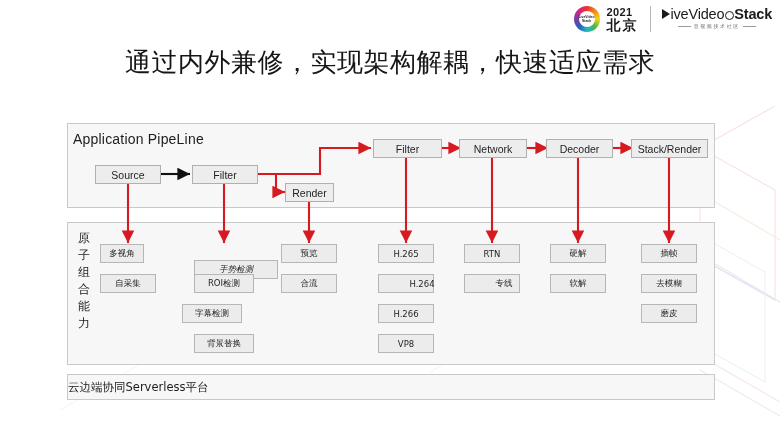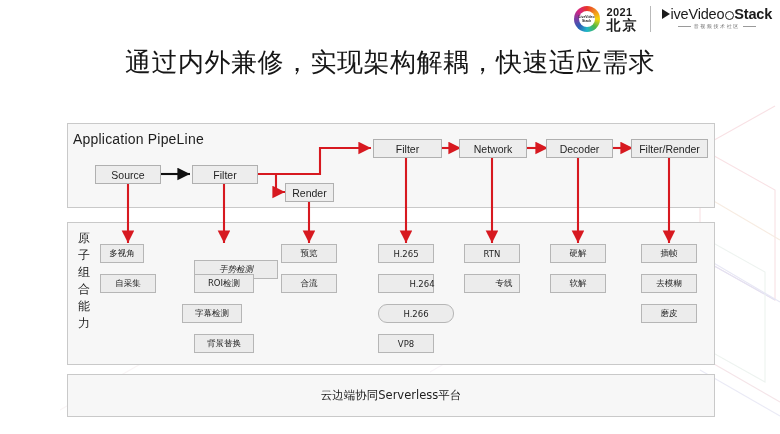--- a/index.html
+++ b/index.html
@@ -38,21 +38,21 @@
   #lvs-tag .dash{display:inline-block;width:13px;height:1px;background:#9a9a9a;margin:0 3px;}
 
   
   #title{position:absolute;left:0;top:45px;width:780px;text-align:center;
     font-size:26px;color:#161616;letter-spacing:.5px;font-family:"DejaVu Sans","Liberation Sans",sans-serif;}
 
   
   .panel{position:absolute;background:#f7f7f7;border:1px solid #c9c9c9;box-sizing:border-box;}
   #pipeline-panel{left:67px;top:123px;width:648px;height:85px;}
   #atomic-panel{left:67px;top:222px;width:648px;height:143px;}
-  #platform-panel{left:67px;top:374px;width:648px;height:43px;display:flex;align-items:center;justify-content:center;}
+  #platform-panel{left:67px;top:374px;width:648px;height:26px;display:flex;align-items:center;}
   #platform-label{font-size:11.5px;color:#1d1d1d;font-family:"DejaVu Sans","Liberation Sans",sans-serif;}
 
   #pipeline-title{position:absolute;left:73px;top:131px;font-size:14px;color:#1d1d1d;letter-spacing:.2px;}
 
   #atomic-label{position:absolute;left:73px;top:230px;width:22px;font-size:12px;color:#1d1d1d;line-height:17px;
     text-align:center;font-family:"DejaVu Sans","Liberation Sans",sans-serif;}
 
   
   .node{position:absolute;box-sizing:border-box;background:#ededed;border:1px solid #b0b0b0;
     display:flex;align-items:center;justify-content:center;color:#1f1f1f;}
@@ -162,21 +162,21 @@
   <div class="node pipe" style="left:373px;top:139px;width:69px;">
     <span>Filter</span>
   </div>
   <div class="node pipe" style="left:459px;top:139px;width:68px;">
     <span>Network</span>
   </div>
   <div class="node pipe" style="left:546px;top:139px;width:67px;">
     <span>Decoder</span>
   </div>
   <div class="node pipe" style="left:631px;top:139px;width:77px;">
-    <span>Filter/Render</span>
+    <span>Stack/Render</span>
   </div>
 
   <div class="node atom" style="left:100px;top:244px;width:44px;">
     <span>多视角</span>
     </div>
   <div class="node atom" style="left:100px;top:274px;width:56px;">
     <span>自采集</span>
     </div>
 
   <div class="node atom" style="left:194px;top:260px;width:84px;font-style:italic;">
@@ -198,21 +198,21 @@
   <div class="node atom" style="left:281px;top:274px;width:56px;">
     <span>合流</span>
     </div>
 
   <div class="node atom" style="left:378px;top:244px;width:56px;">
     <span>H.265</span>
     </div>
   <div class="node atom" style="left:378px;top:274px;width:56px;padding-left:32px;">
     <span>H.264</span>
     </div>
-  <div class="node atom" style="left:378px;top:304px;width:76px;border-radius:9px;">
+  <div class="node atom" style="left:378px;top:304px;width:56px;">
     <span>H.266</span>
     </div>
   <div class="node atom" style="left:378px;top:334px;width:56px;">
     <span>VP8</span>
     </div>
 
   <div class="node atom" style="left:464px;top:244px;width:56px;">
     <span>RTN</span>
     </div>
   <div class="node atom" style="left:464px;top:274px;width:56px;padding-left:24px;">

